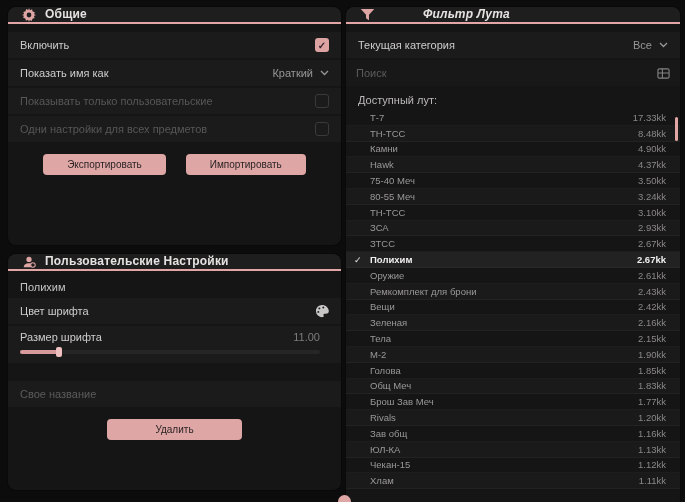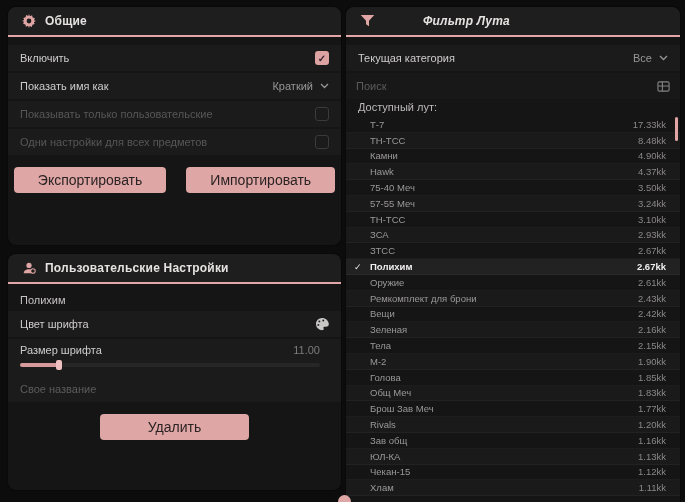--- a/index.html
+++ b/index.html
@@ -6,62 +6,62 @@
   html,body { width:685px; height:502px; overflow:hidden; background:#0c0c0c;
     font-family:"Liberation Sans", sans-serif; }
   .page { position:relative; width:685px; height:502px; }
 
   .panel { position:absolute; background:#151515; border-radius:8px;
     box-shadow:0 0 0 1px #090909; overflow:hidden; }
   #panel-general { left:8px; top:7px; width:333px; height:238px; }
   #panel-custom  { left:8px; top:254px; width:333px; height:236px; }
   #panel-filter  { left:346px; top:7px; width:334px; height:500px; }
 
-  .panel-header { height:28px; background:#1e1e1e; display:flex; align-items:center;
+  .panel-header { height:15px; background:#1e1e1e; display:flex; 
     gap:9px; padding:0 14px; }
   .panel-title { color:#e6e2e2; font-size:12px; font-weight:bold; letter-spacing:.2px; }
   .panel-title.italic { font-style:italic;margin-left:39px; }
   .accent-line { height:2px; background:#e2a6a6; }
 
   .row { display:flex; align-items:center; justify-content:space-between;
     padding:0 12px; background:#1b1b1b; height:26px; margin-top:2px; }
   .row-label { color:#cfcccc; font-size:11px; }
   .row.disabled .row-label { color:#575757; }
 
   .checkbox { width:14px; height:14px; border-radius:3px; display:flex;
     align-items:center; justify-content:center; }
   .checkbox.checked { background:#dda3a3; color:#35222a; font-size:10px; font-weight:bold; }
   .checkbox.empty { border:1px solid #3a3a3a; background:transparent; }
 
   .select { display:flex; align-items:center; gap:7px; color:#979797; font-size:11px; cursor:pointer; }
 
   .btn-row { display:flex; justify-content:center; gap:20px; margin-top:12px; }
   .btn { background:#dfa6a6; color:#2b2323; border:none; border-radius:4px;
-    font-size:14px; font-family:inherit; padding:5px 24px; cursor:pointer; }
+    font-size:10px; font-family:inherit; padding:5px 24px; cursor:pointer; }
   .btn.wide { padding:5px 48px; }
 
   .item-label { color:#c6c3c3; font-size:11px; margin:10px 12px 5px 12px; }
 
   .slider-block { background:#1b1b1b; margin-top:2px; padding:5px 21px 9px 12px; }
   .slider-top { display:flex; justify-content:space-between; align-items:center; }
   .slider-value { color:#7c7c7c; font-size:11px; }
   .slider-track { position:relative; margin-top:7px; height:4px; background:#262626; border-radius:2px; }
   .slider-fill { position:absolute; left:0; top:0; height:4px; width:13%; background:#d79b9b; border-radius:2px; }
   .slider-handle { position:absolute; left:calc(13% - 3px); top:-3px; width:6px; height:10px;
     background:#efc0c0; border-radius:2px; cursor:pointer; }
 
   .text-input { width:100%; background:transparent; border:none; outline:none;
     color:#cfcccc; font-size:11px; font-family:inherit; }
   .text-input::placeholder { color:#5c5c5c; }
-  .input-row { background:#1b1b1b; margin-top:0; height:26px; display:flex; align-items:center; padding:0 12px; }
+  .input-row { background:#1b1b1b; margin-top:18px; height:26px; display:flex; align-items:center; padding:0 12px; }
 
   .search-row { background:#181818; margin-top:2px; height:26px; display:flex;
     align-items:center; padding:0 10px; gap:8px; }
 
-  .list-caption { color:#bdbaba; font-size:11px; margin:2px 12px 4px 12px; }
+  .list-caption { color:#bdbaba; font-size:11px; margin:8px 12px 4px 12px; }
 
   .loot-list { position:relative; }
   .loot-row { display:flex; align-items:center; height:15.8px; padding:0 14px 0 8px;
     cursor:pointer; border-bottom:1px solid rgba(255,255,255,0.035); }
   .loot-row:nth-child(even) { background:rgba(255,255,255,0.022); }
   .row-check { width:16px; color:#e8e8e8; font-size:9px; flex:0 0 16px; }
   .loot-name { flex:1; color:#9b9898; font-size:9.5px; overflow:hidden; white-space:nowrap; }
   .loot-value { color:#8a8787; font-size:9.5px; }
   .loot-row.selected { background:rgba(255,255,255,0.06); }
   .loot-row.selected .loot-name, .loot-row.selected .loot-value { color:#f0eeee; font-weight:bold; }
@@ -225,21 +225,21 @@
           <span class="loot-name">Hawk</span>
           <span class="loot-value">4.37kk</span>
         </div>
         <div class="loot-row">
           <span class="row-check"></span>
           <span class="loot-name">75-40 Меч</span>
           <span class="loot-value">3.50kk</span>
         </div>
         <div class="loot-row">
           <span class="row-check"></span>
-          <span class="loot-name">57-55 Меч</span>
+          <span class="loot-name">80-55 Меч</span>
           <span class="loot-value">3.24kk</span>
         </div>
         <div class="loot-row">
           <span class="row-check"></span>
           <span class="loot-name">ТН-ТСС</span>
           <span class="loot-value">3.10kk</span>
         </div>
         <div class="loot-row">
           <span class="row-check"></span>
           <span class="loot-name">ЗСА</span>

